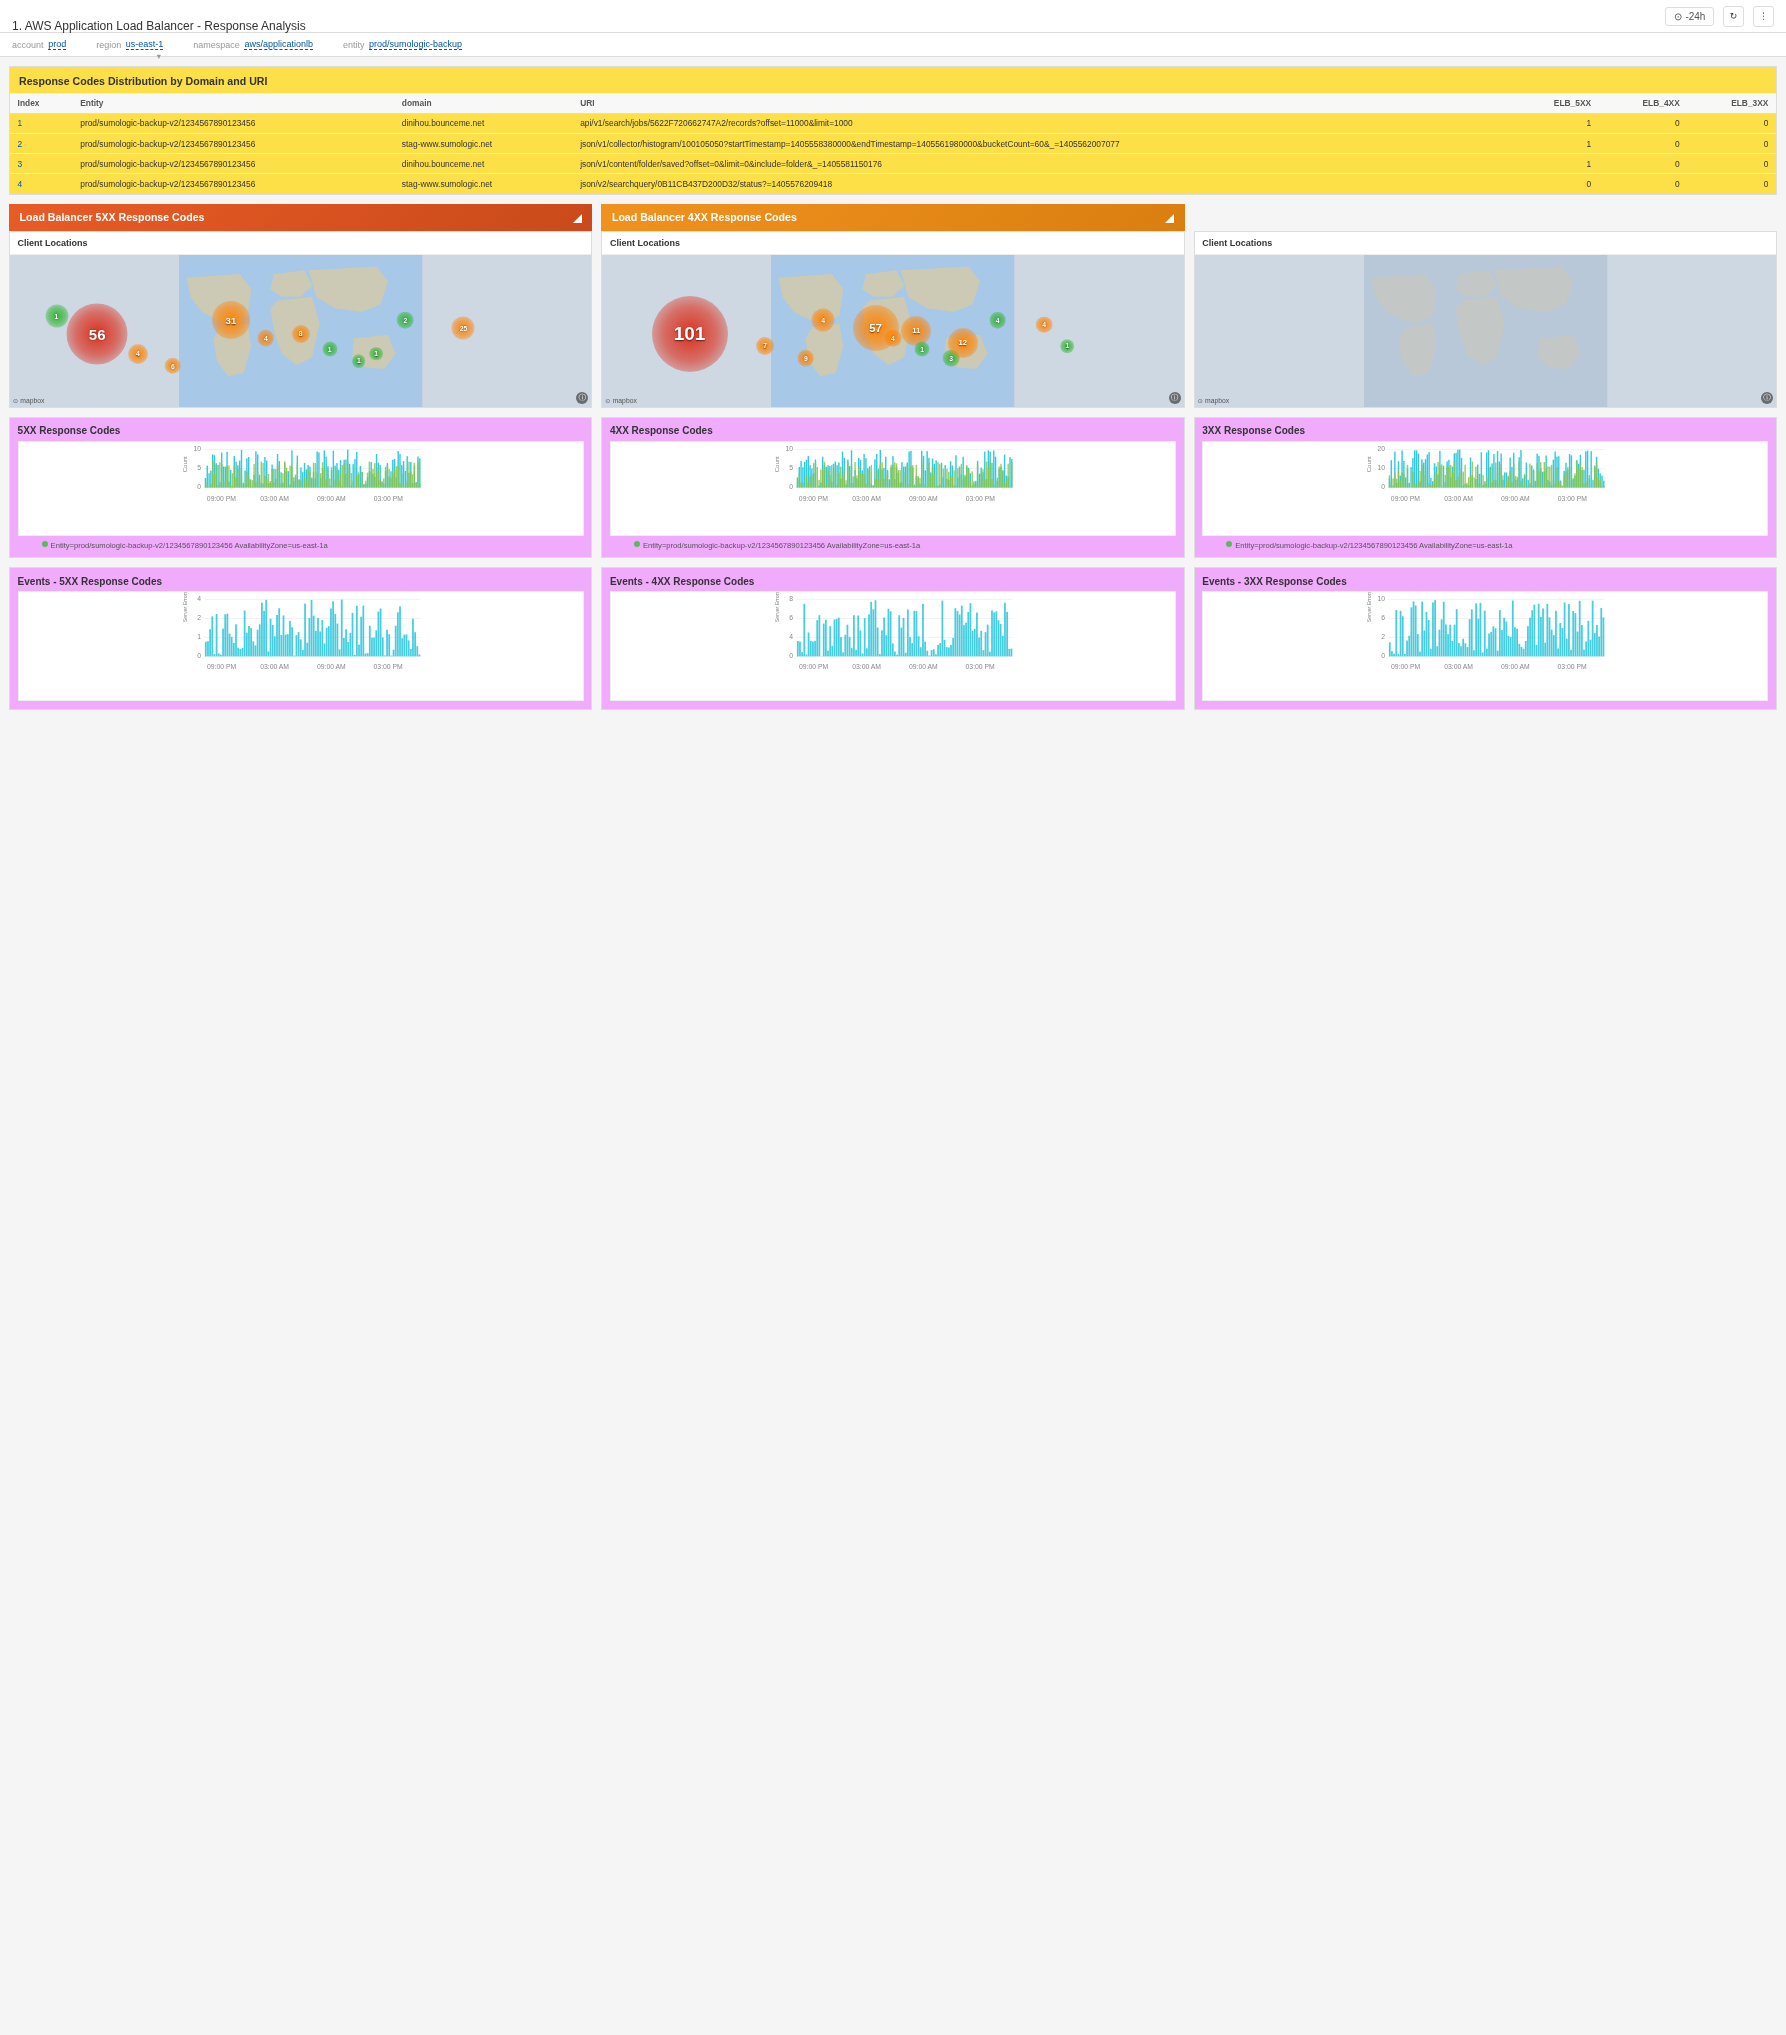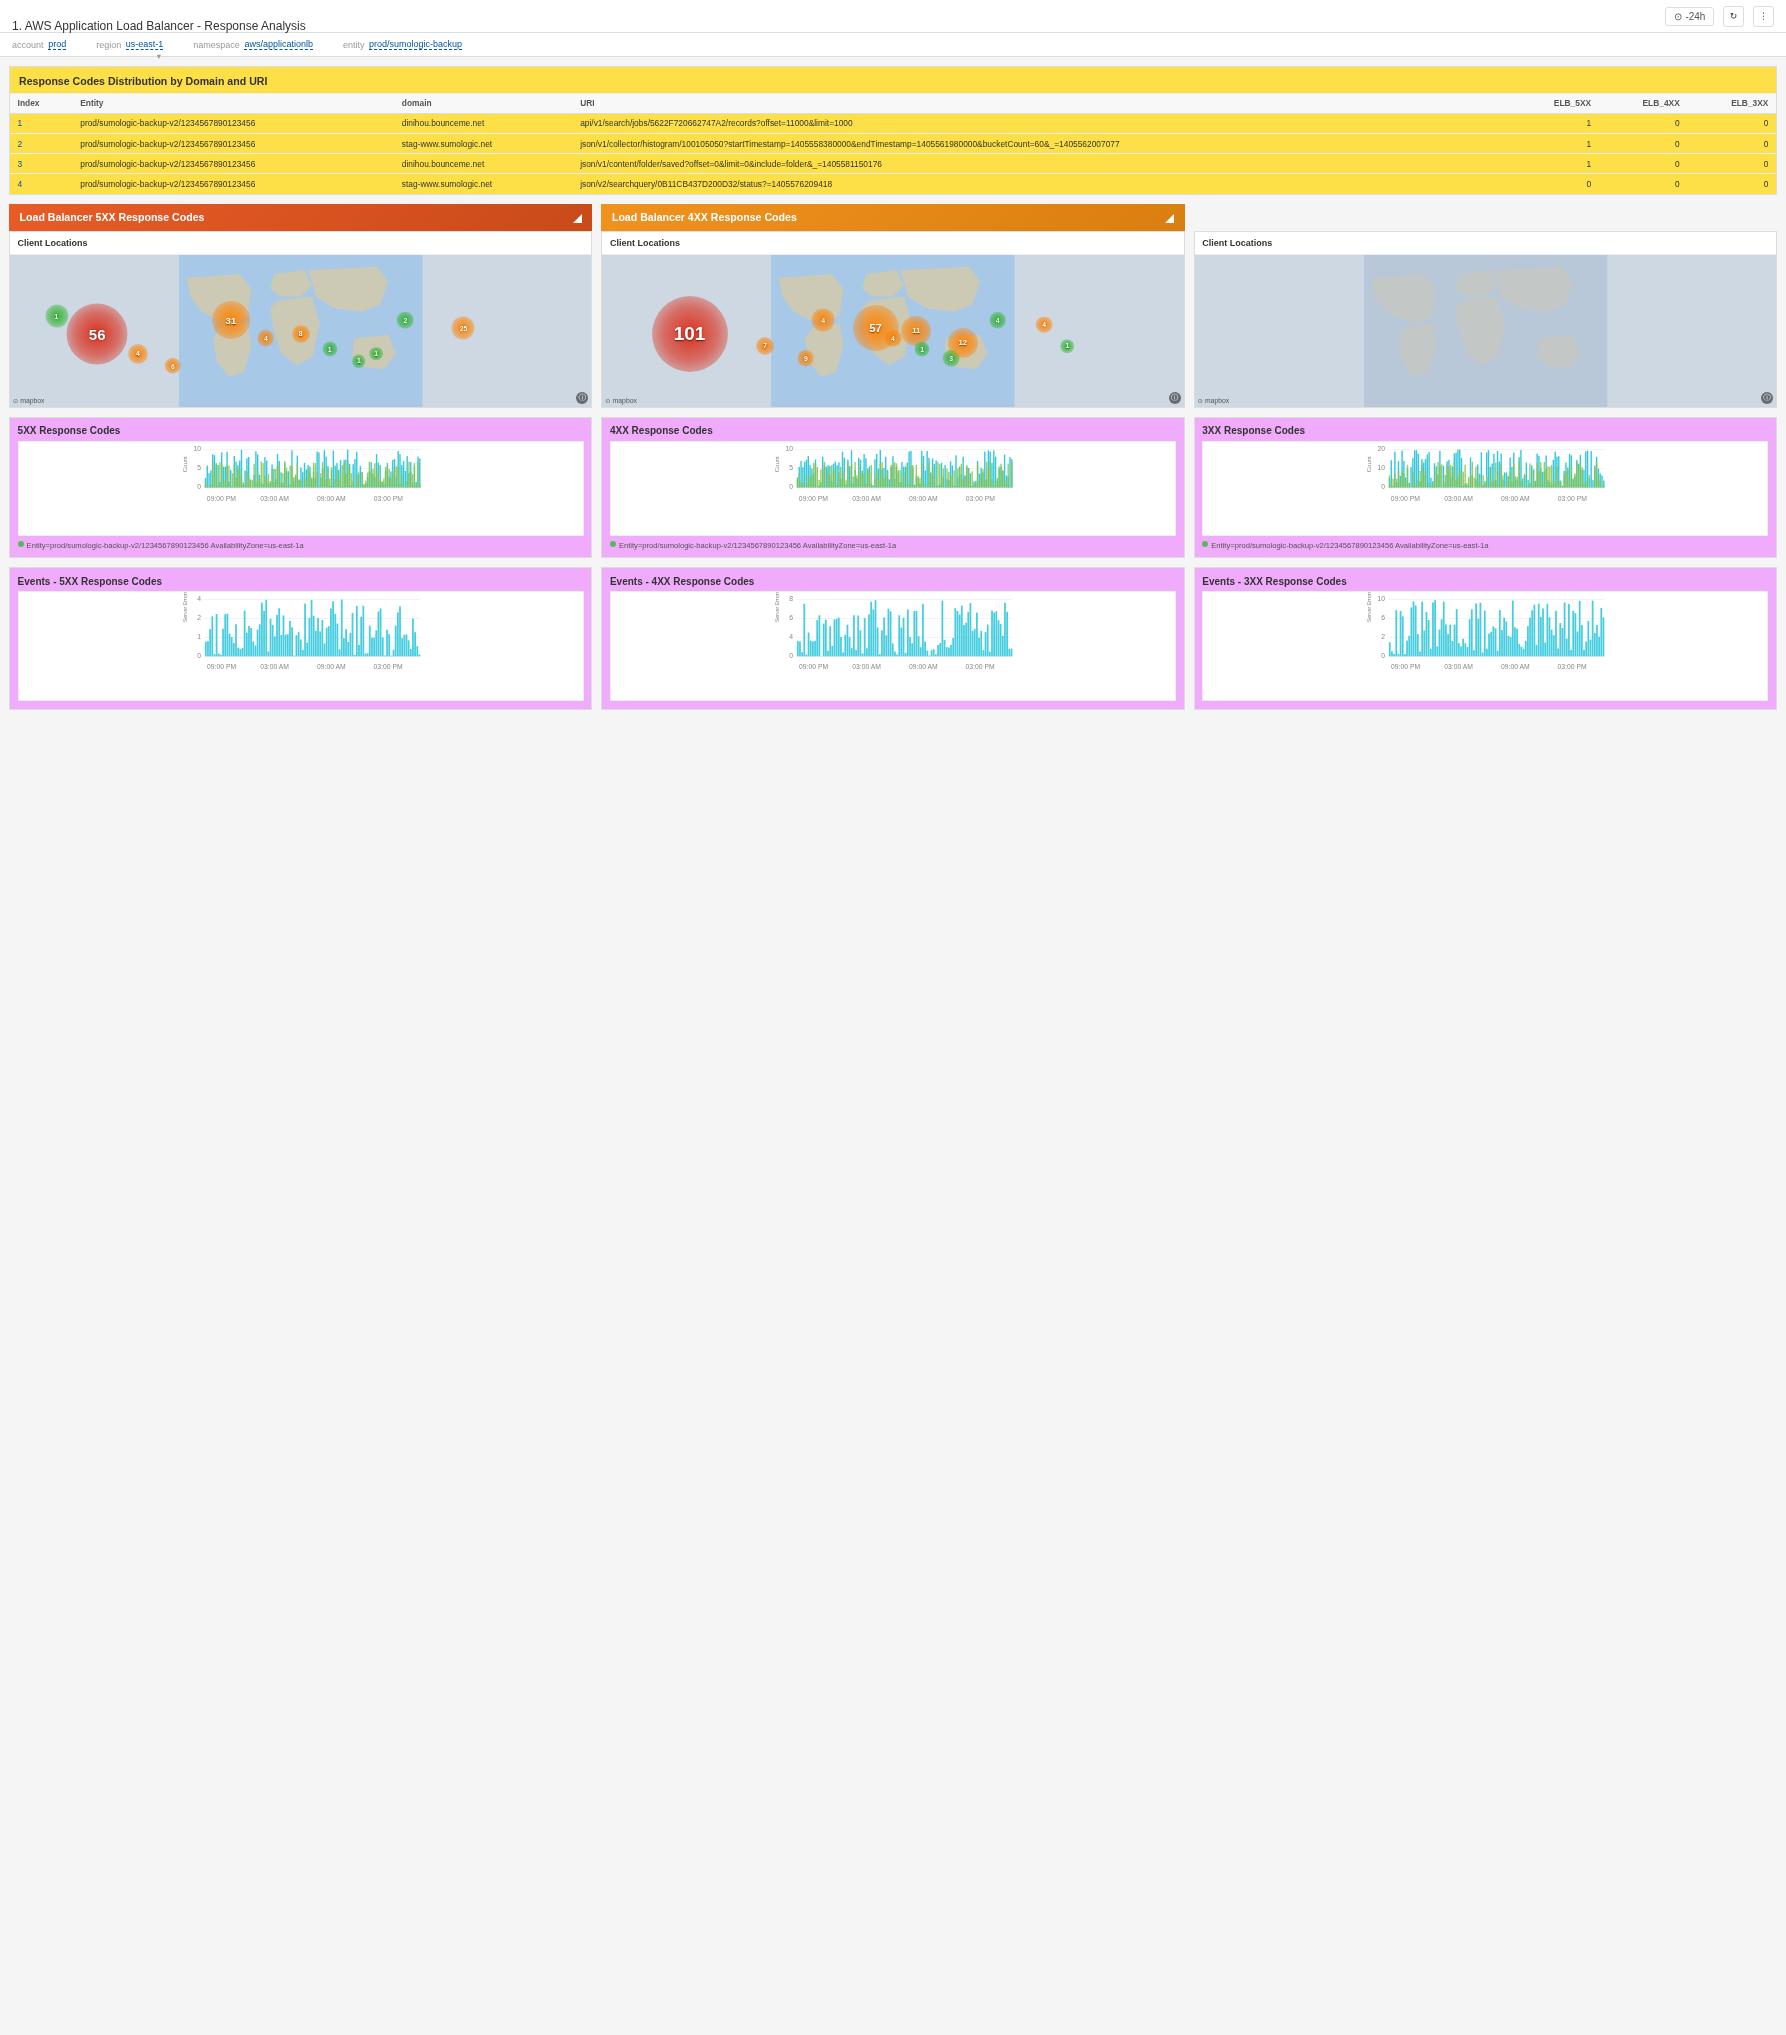--- a/index.html
+++ b/index.html
@@ -50,21 +50,21 @@
     .map-panel { background: #fff; border: 0.8px solid #ddd; }
     .map-container { position: relative; background: #cdd8e3; width: 100%; height: 152px; overflow: hidden; }
     .map-title { font-size: 9px; font-weight: 600; padding: 6px 7.6px; border-bottom: 0.8px solid #eee; }
     .map-attribution { position: absolute; bottom: 3px; left: 3px; font-size: 6.8px; color: #555; display: flex; align-items: center; gap: 2.3px; }
     .map-info { position: absolute; bottom: 3px; right: 3px; width: 12px; height: 12px; background: rgba(0,0,0,0.5); border-radius: 50%; color: #fff; display: flex; align-items: center; justify-content: center; font-size: 7.6px; cursor: pointer; }
 
     
     .chart-panel { background: #f0abfc; border: 0.8px solid #ddd; padding: 7.6px; }
     .chart-title { font-size: 10px; font-weight: 600; margin-bottom: 4.6px; }
     .chart-area { border: 0.8px solid #eee; position: relative; background: #fff; }
-    .chart-legend { font-size: 7.6px; color: #555; margin-top: 4.6px; display: flex; align-items: flex-start; gap: 3px; }
+    .chart-legend { font-size: 7.6px; color: #555; margin-top: 4.6px; display: flex; align-items: flex-start; gap: 3px; margin-left: 24px; }
     .legend-dot { width: 6px; height: 6px; border-radius: 50%; background: #5cb85c; flex-shrink: 0; margin-top: 0.8px; }
     .axis-label { font-size: 9px; fill: #888; }
 
     
     .y-label { font-size: 9px; fill: #888; text-anchor: end; }
     .x-label { font-size: 9px; fill: #888; text-anchor: middle; }
   </style>
 </head>
 <body>
 

